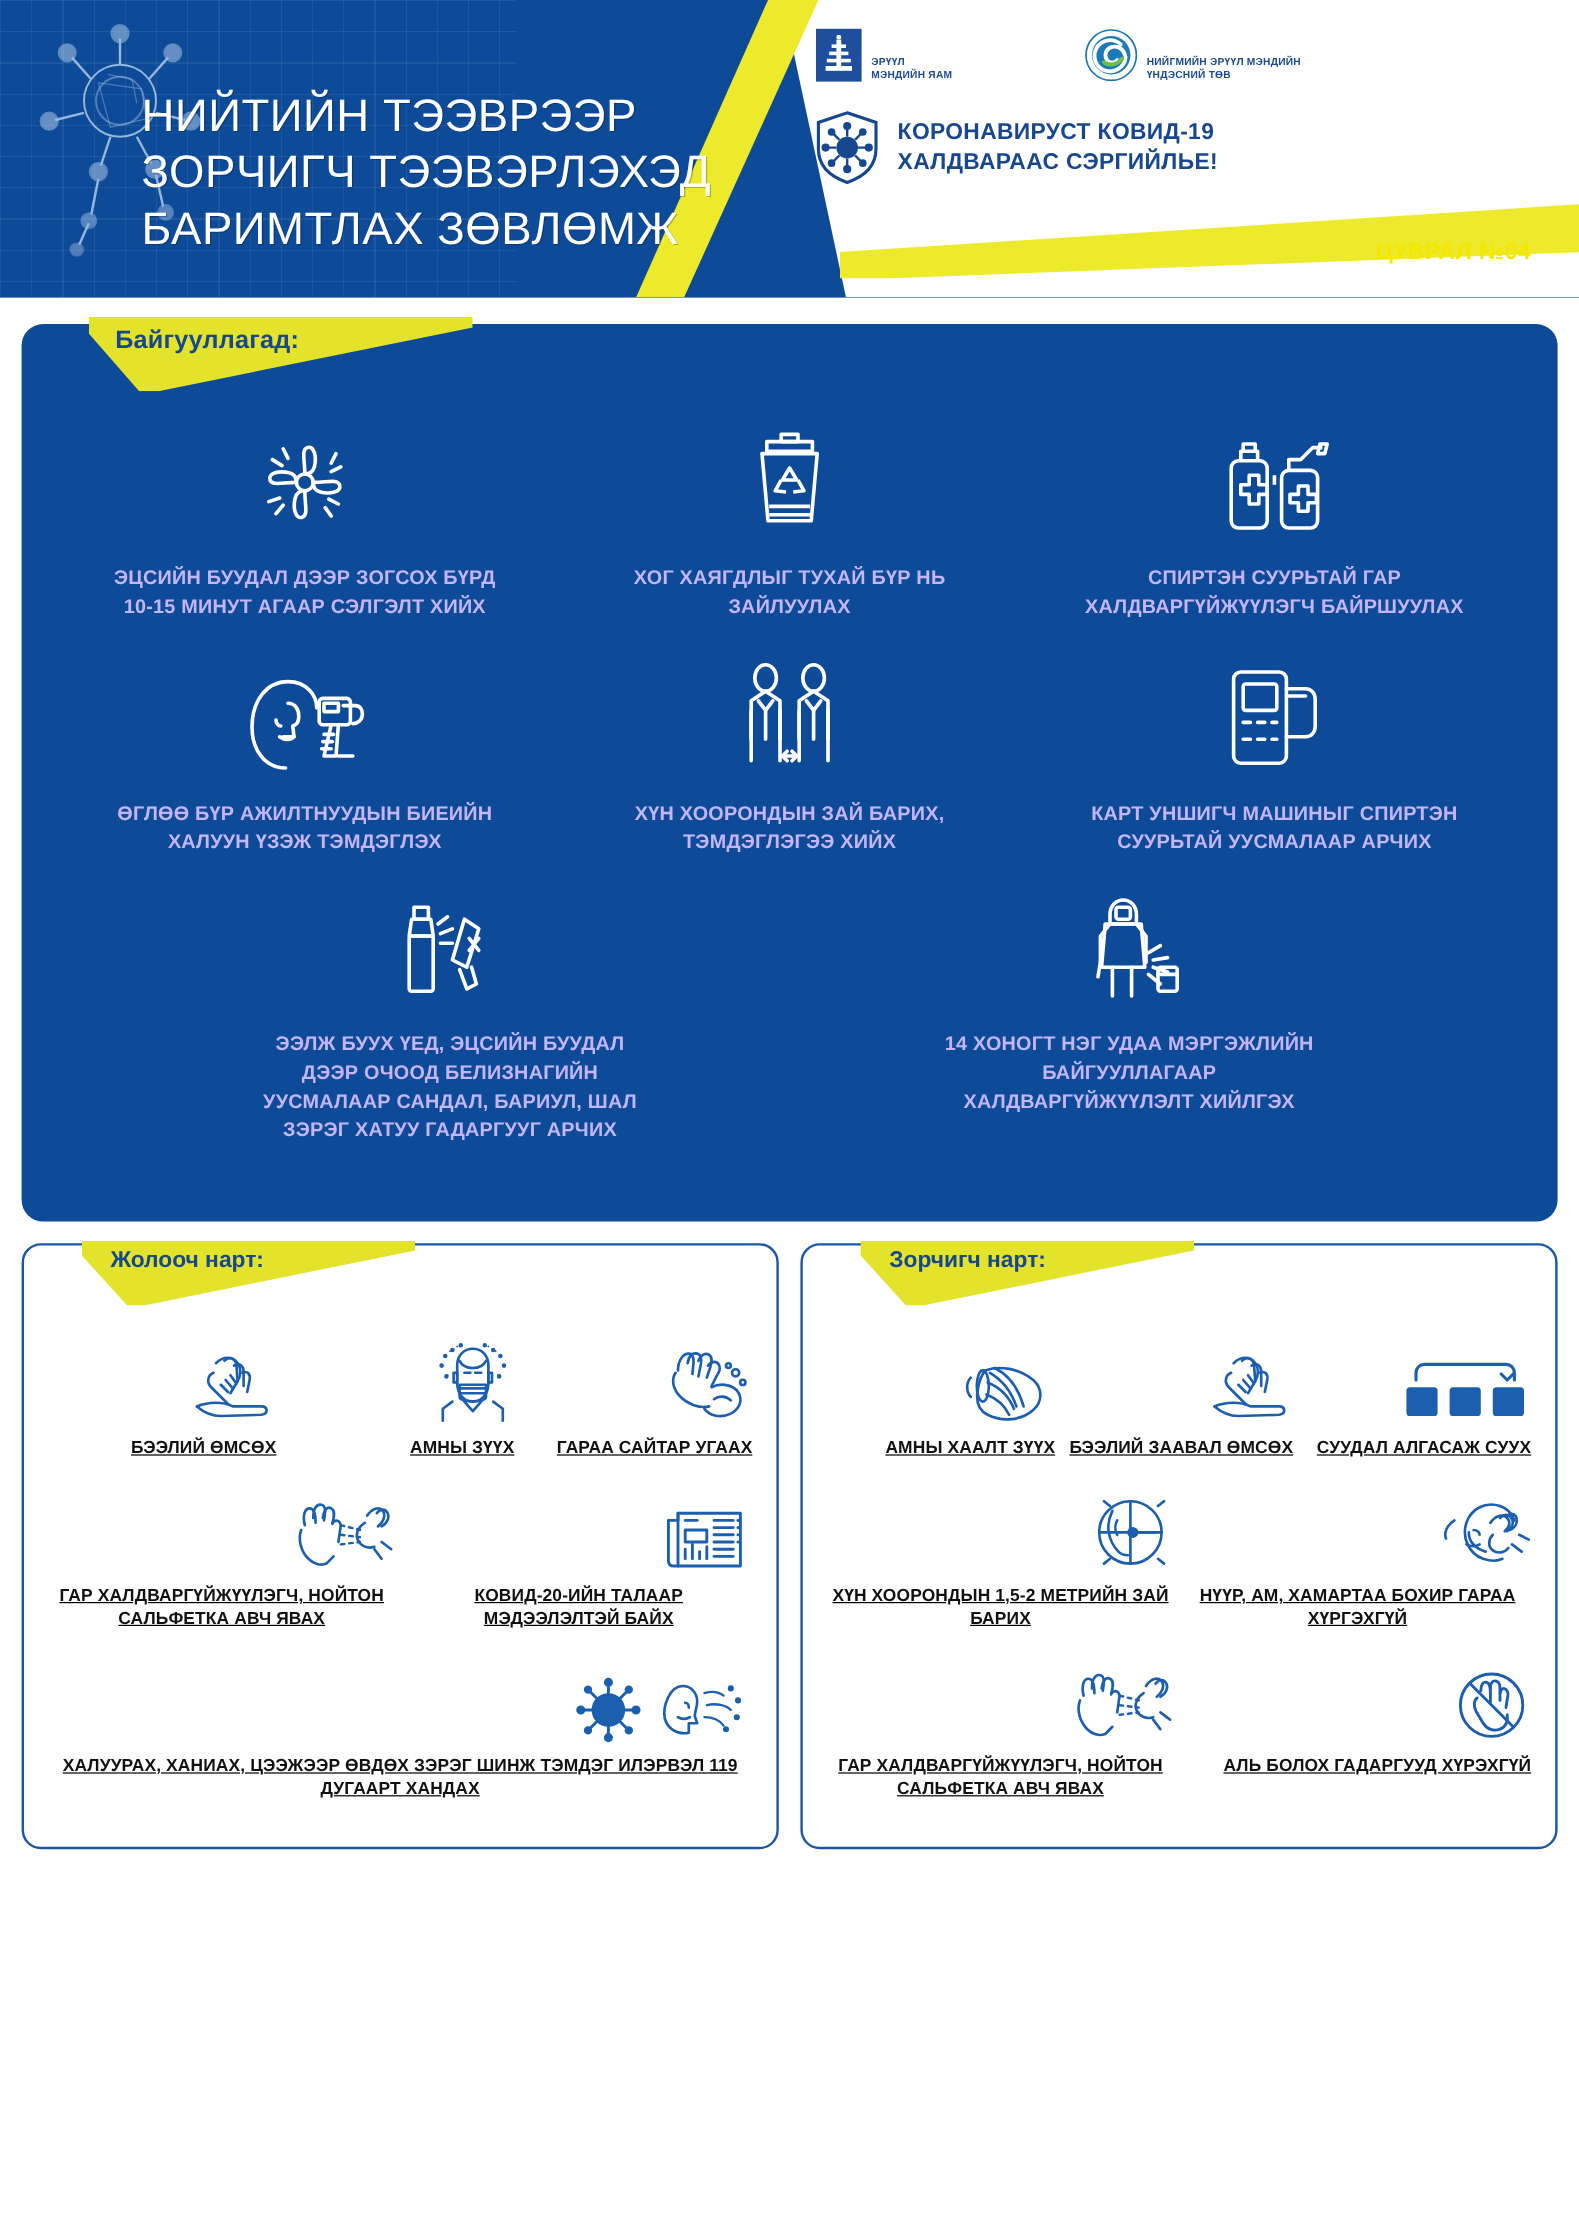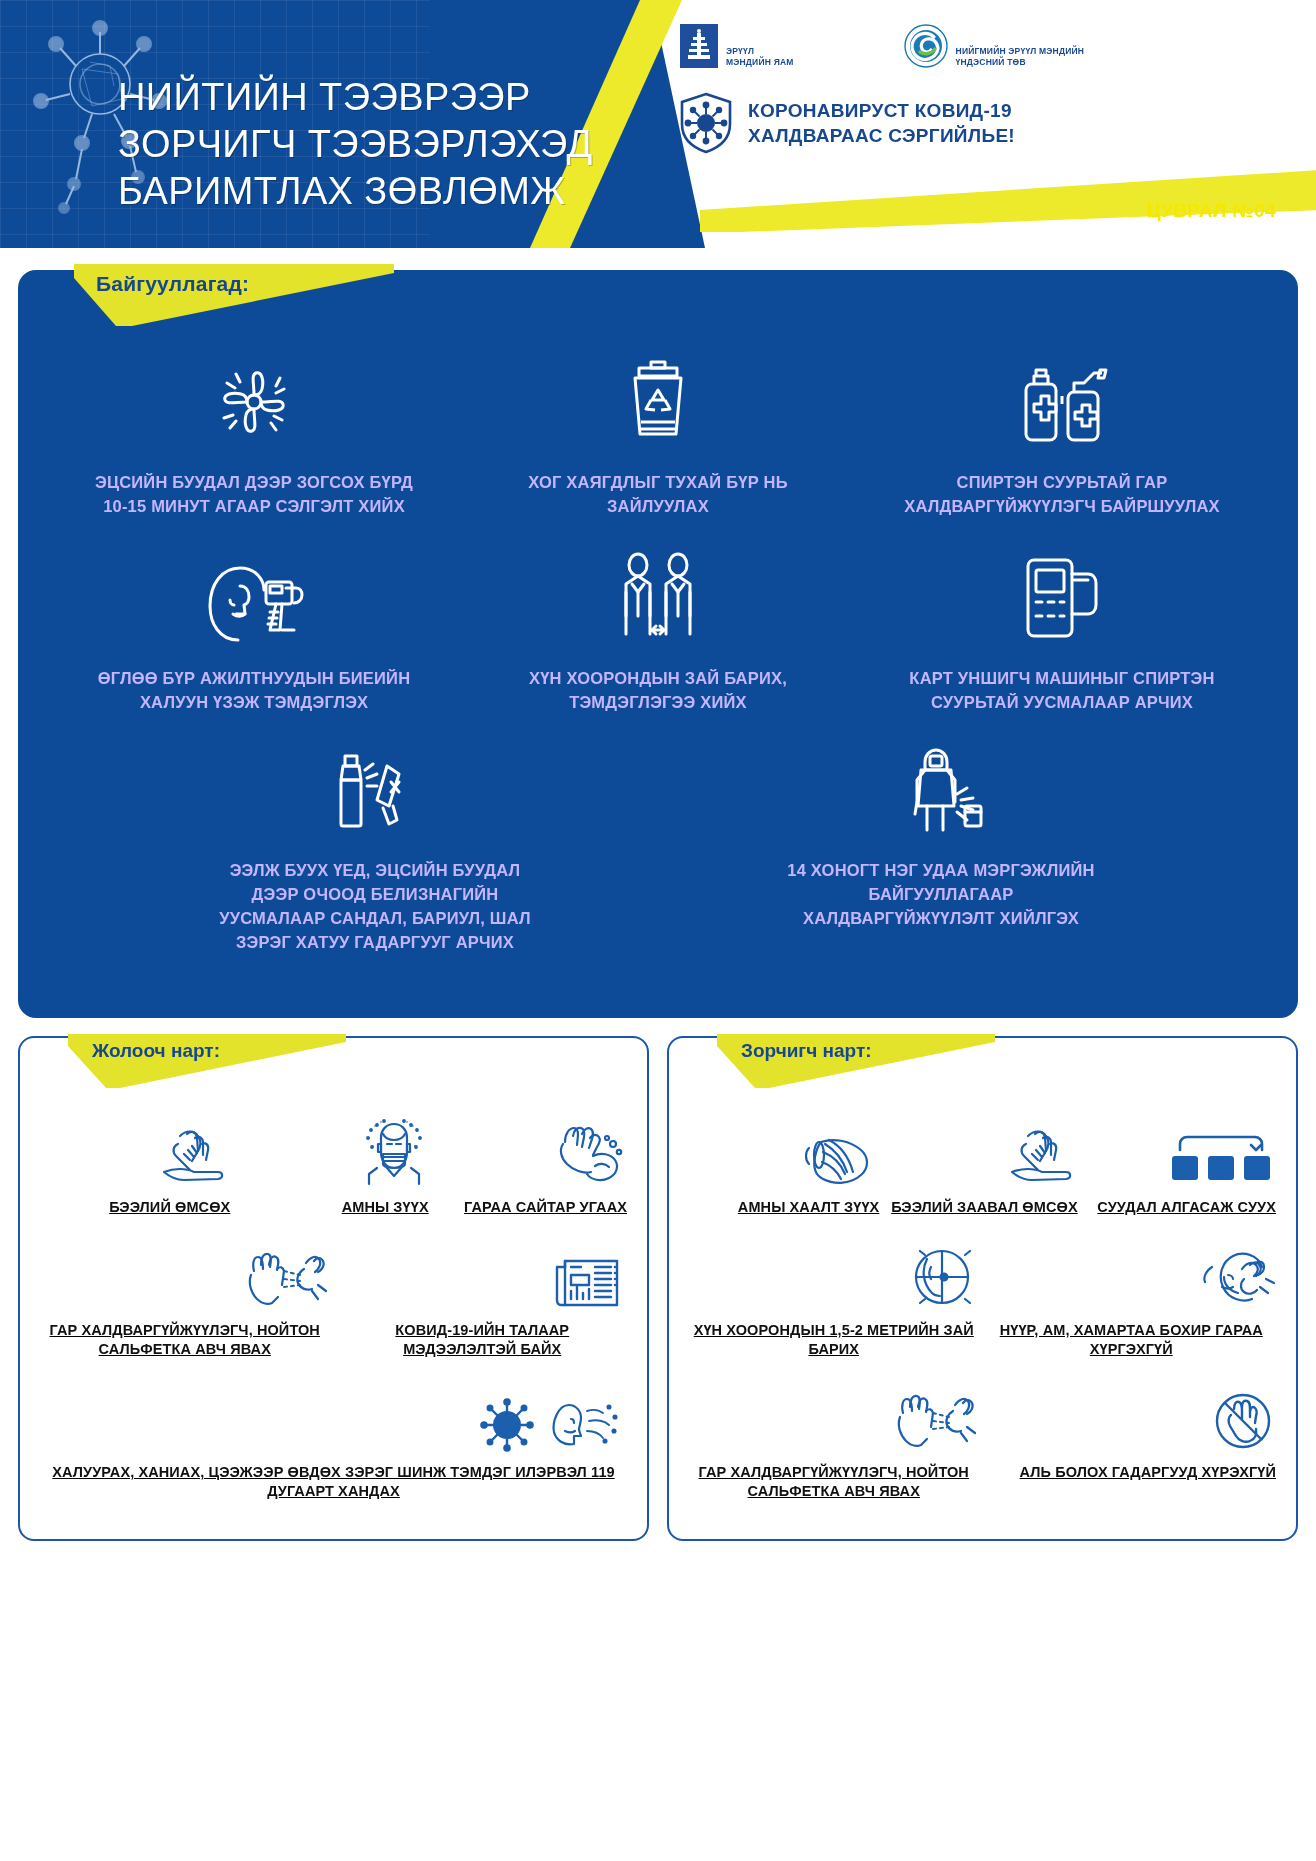--- a/index.html
+++ b/index.html
@@ -468,21 +468,21 @@
             <path d="M14 14 h52 v44 h-56 c-3 0-4-2-4-5 V20 h8z"></path>
             <path d="M14 14 v44"></path>
             <path d="M20 20 h10"></path>
             <rect x="20" y="28" width="18" height="10"></rect>
             <path d="M44 20 h16 M44 26 h16 M44 32 h16 M44 38 h16"></path>
             <path d="M64 20 h0 M64 26 h0 M64 32 h0 M64 38 h0" stroke-width="2.6"></path>
             <path d="M20 52 v-8 M26 52 v-12 M32 52 v-6 M38 52 v-10"></path>
             <path d="M44 44 h16 M44 50 h16"></path>
           </svg>
         </div>
-        <div class="cap">КОВИД-19-ИЙН ТАЛААР МЭДЭЭЛЭЛТЭЙ БАЙХ</div>
+        <div class="cap">КОВИД-20-ИЙН ТАЛААР МЭДЭЭЛЭЛТЭЙ БАЙХ</div>
       </div>
     </div>
 
     <div class="w1">
       <div class="wcell">
         <div class="ico">
           <svg width="170" height="62" viewBox="0 0 170 62" fill="none" stroke="#1b5fae" stroke-width="2.2" stroke-linejoin="round" stroke-linecap="round">
             <circle cx="50" cy="34" r="14" fill="#1b5fae" stroke="none"></circle>
             <g stroke="#1b5fae" stroke-width="2.4">
               <path d="M50 20 v-7"></path>

